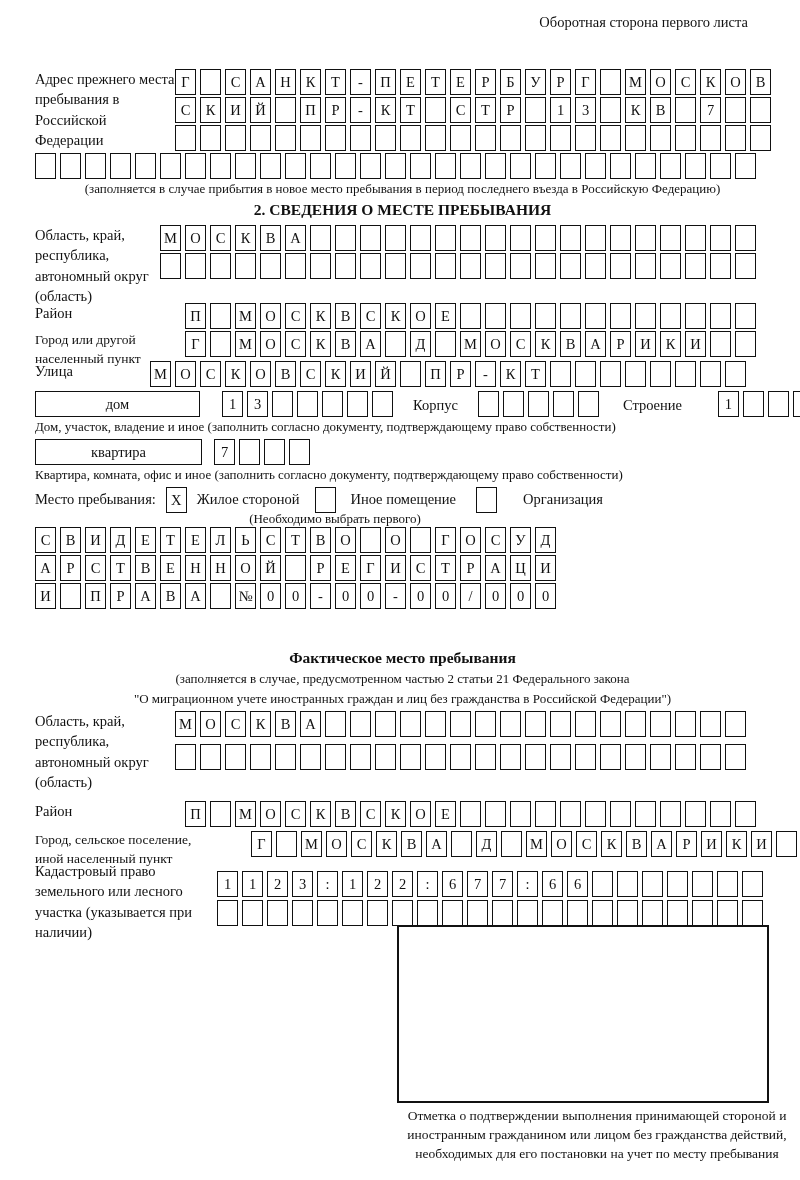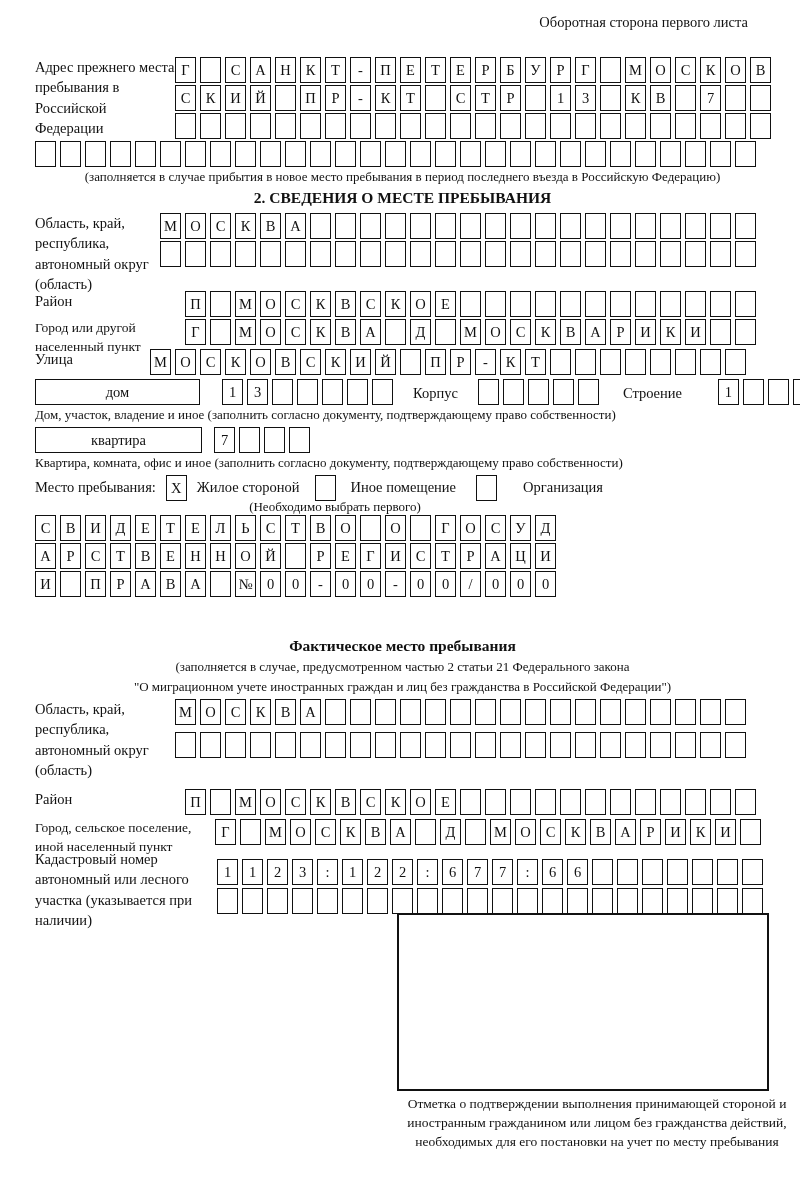--- a/index.html
+++ b/index.html
@@ -1,21 +1,21 @@
 <!DOCTYPE html>
 <html><head>
 <meta charset="utf-8">
 <style>
   html,body{margin:0;padding:0;background:#fff;}
   .page{
     position:relative;width:800px;height:1180px;background:#fff;
     padding:14px 30px 0 35px;box-sizing:border-box;
     font-family:"Liberation Serif","DejaVu Serif",serif;color:#111;overflow:hidden;
   }
-  .hdr{text-align:right;font-size:14.5px;padding-right:22px;margin-bottom:26px;}
+  .hdr{text-align:right;font-size:14.5px;padding-right:22px;margin-bottom:38px;}
   .grp{display:flex;align-items:flex-start;}
   .lab{font-size:14.5px;line-height:1.4;flex-shrink:0;}
   .rows{display:flex;flex-direction:column;}
   .boxrow{display:flex;gap:4px;margin-bottom:2px;}
   .cell{
     box-sizing:border-box;width:21px;height:26px;border:1.8px solid #111;
     flex-shrink:0;display:flex;align-items:center;justify-content:center;
     font-size:14.5px;line-height:1;background:#fff;
   }
   .lblbox{
@@ -509,21 +509,21 @@
         <span class="cell"></span>
         <span class="cell"></span>
         <span class="cell"></span>
         <span class="cell"></span>
         <span class="cell"></span>
         <span class="cell"></span>
         <span class="cell"></span>
       </div>
   </div>
 
-  <div class="grp" style="height:30px;">
+  <div class="grp" style="height:30px;gap:36px;">
     <div class="lab" style="width:180px;font-size:13.5px;">Город, сельское поселение, иной населенный пункт</div>
     <div class="boxrow">
         <span class="cell">Г</span>
         <span class="cell"></span>
         <span class="cell">М</span>
         <span class="cell">О</span>
         <span class="cell">С</span>
         <span class="cell">К</span>
         <span class="cell">В</span>
         <span class="cell">А</span>
@@ -538,21 +538,21 @@
         <span class="cell">А</span>
         <span class="cell">Р</span>
         <span class="cell">И</span>
         <span class="cell">К</span>
         <span class="cell">И</span>
         <span class="cell"></span>
       </div>
   </div>
 
   <div class="grp" style="height:64px;">
-    <div class="lab" style="width:182px;">Кадастровый номер автономный или лесного участка (указывается при наличии)</div>
+    <div class="lab" style="width:182px;">Кадастровый право земельного или лесного участка (указывается при наличии)</div>
     <div class="rows" style="padding-top:10px;">
       <div class="boxrow" style="margin-bottom:3px;">
           <span class="cell">1</span>
           <span class="cell">1</span>
           <span class="cell">2</span>
           <span class="cell">3</span>
           <span class="cell">:</span>
           <span class="cell">1</span>
           <span class="cell">2</span>
           <span class="cell">2</span>

